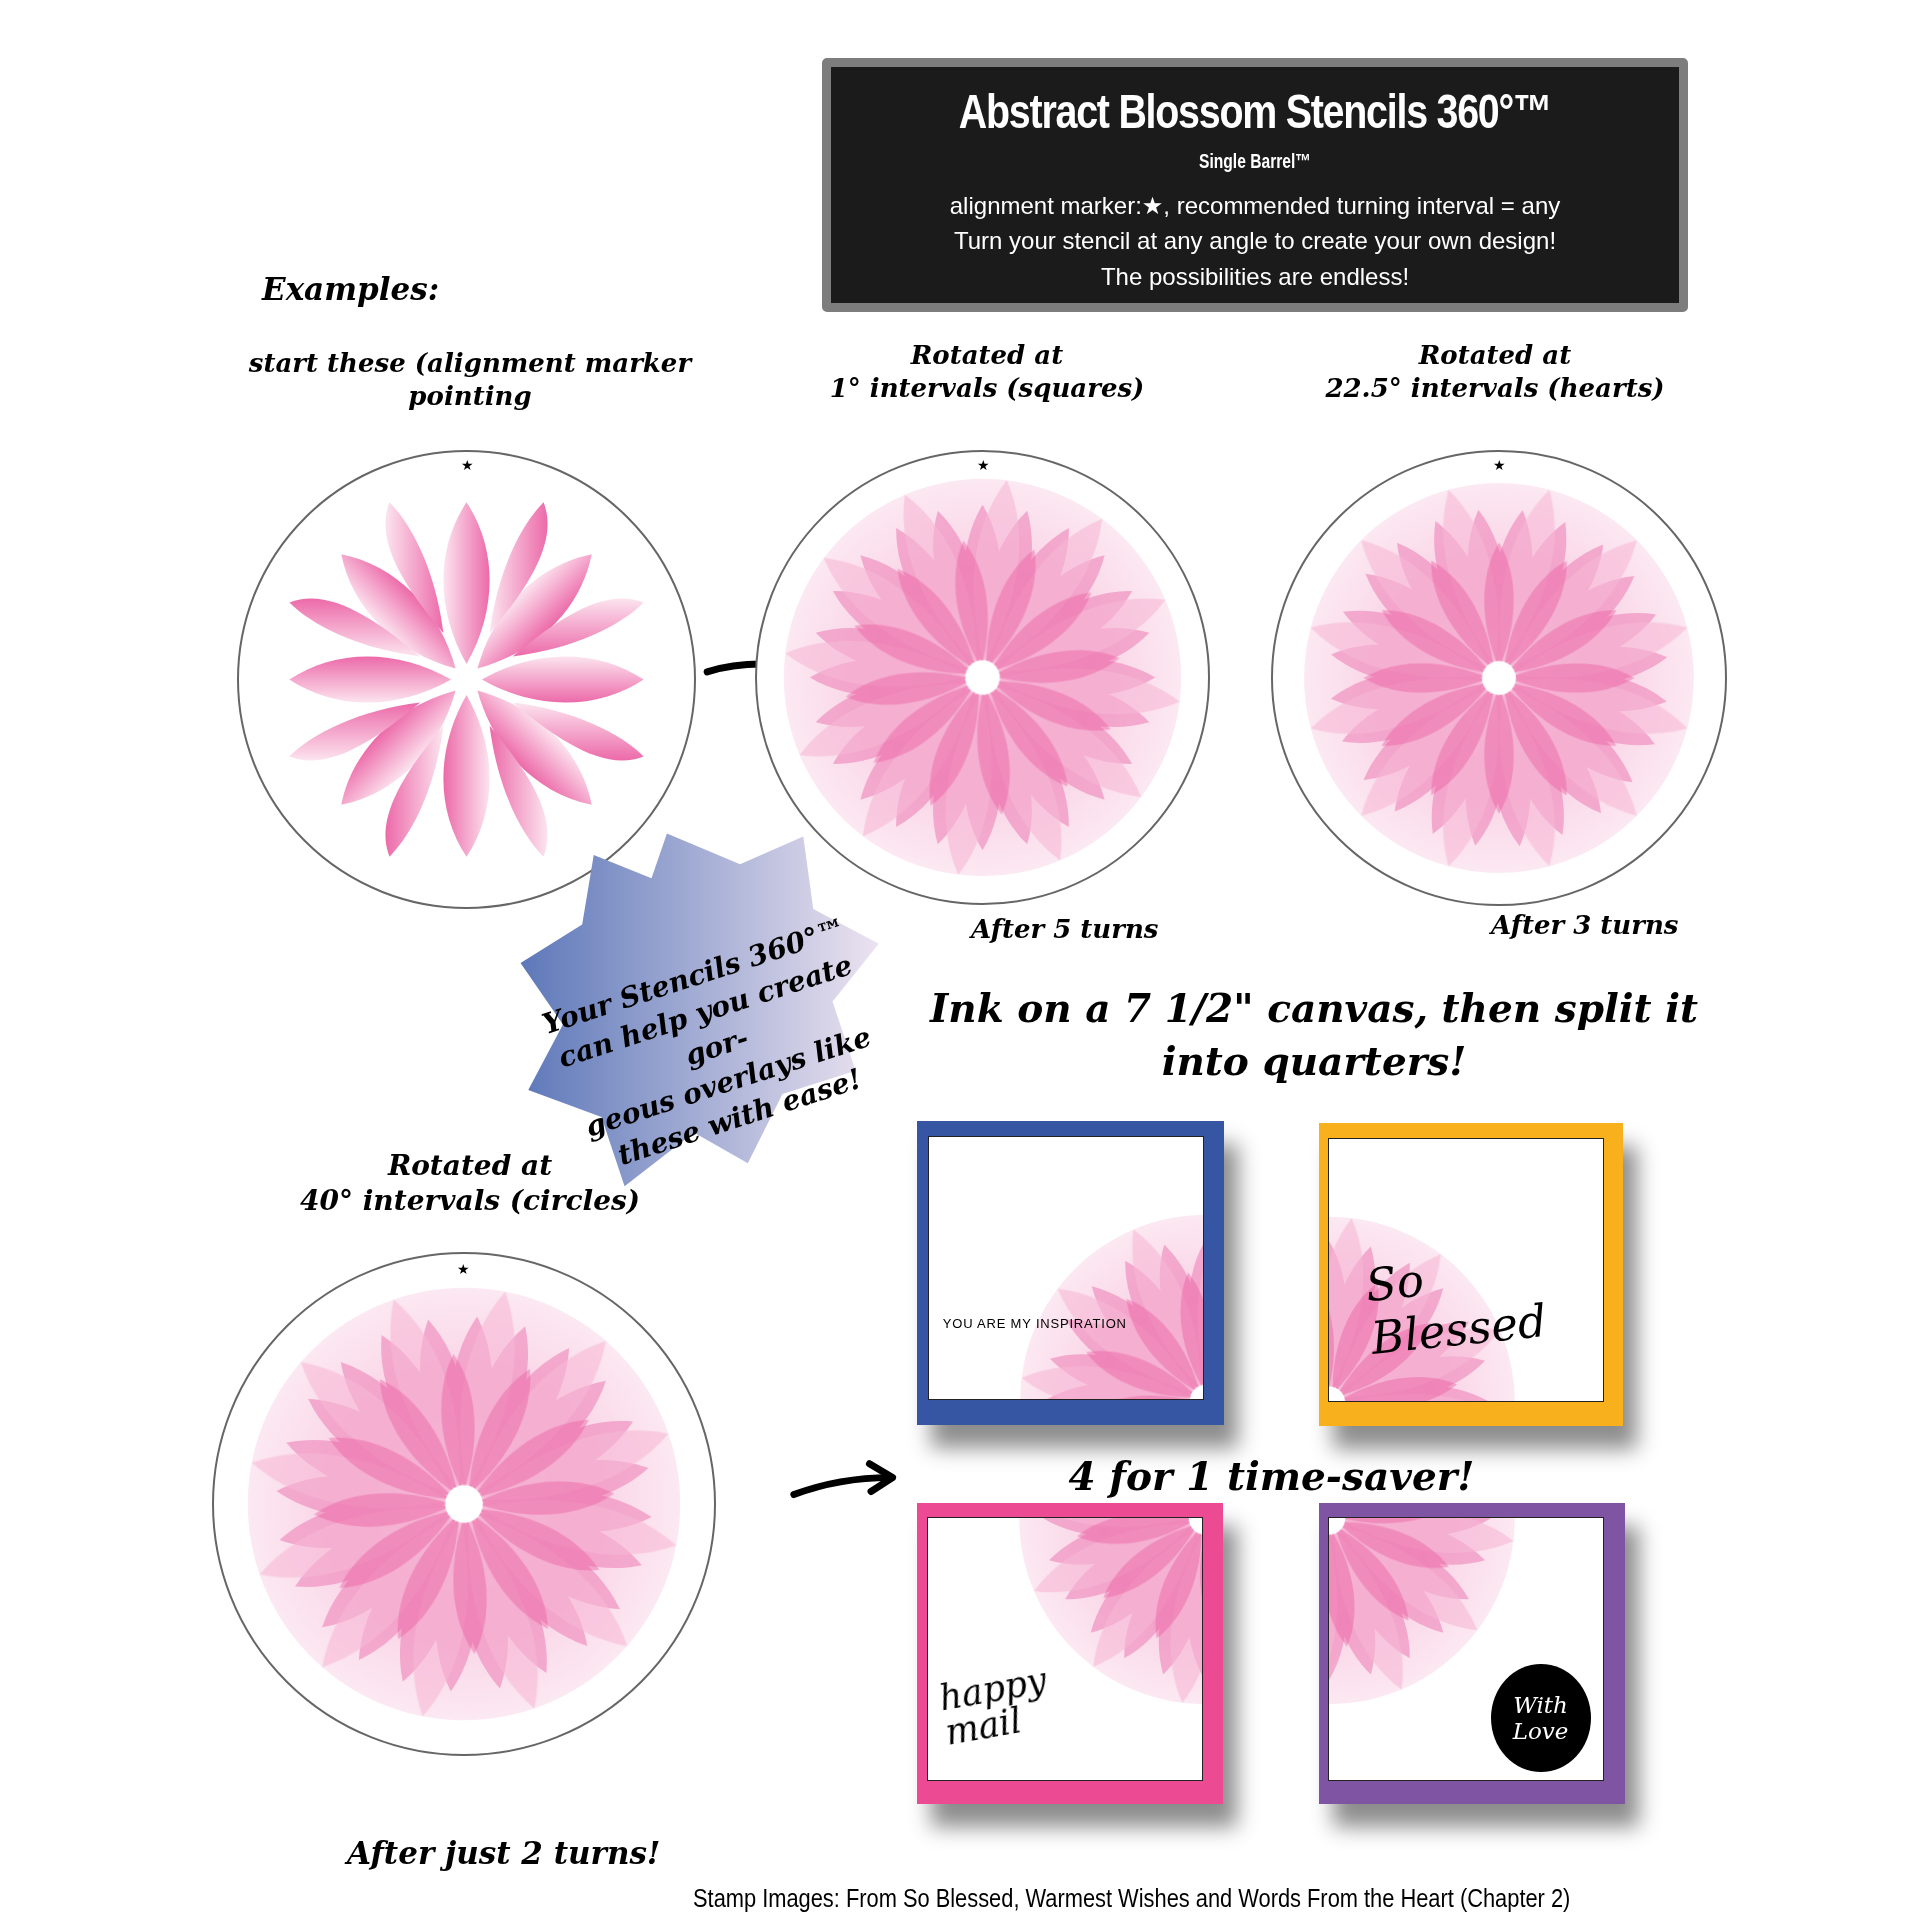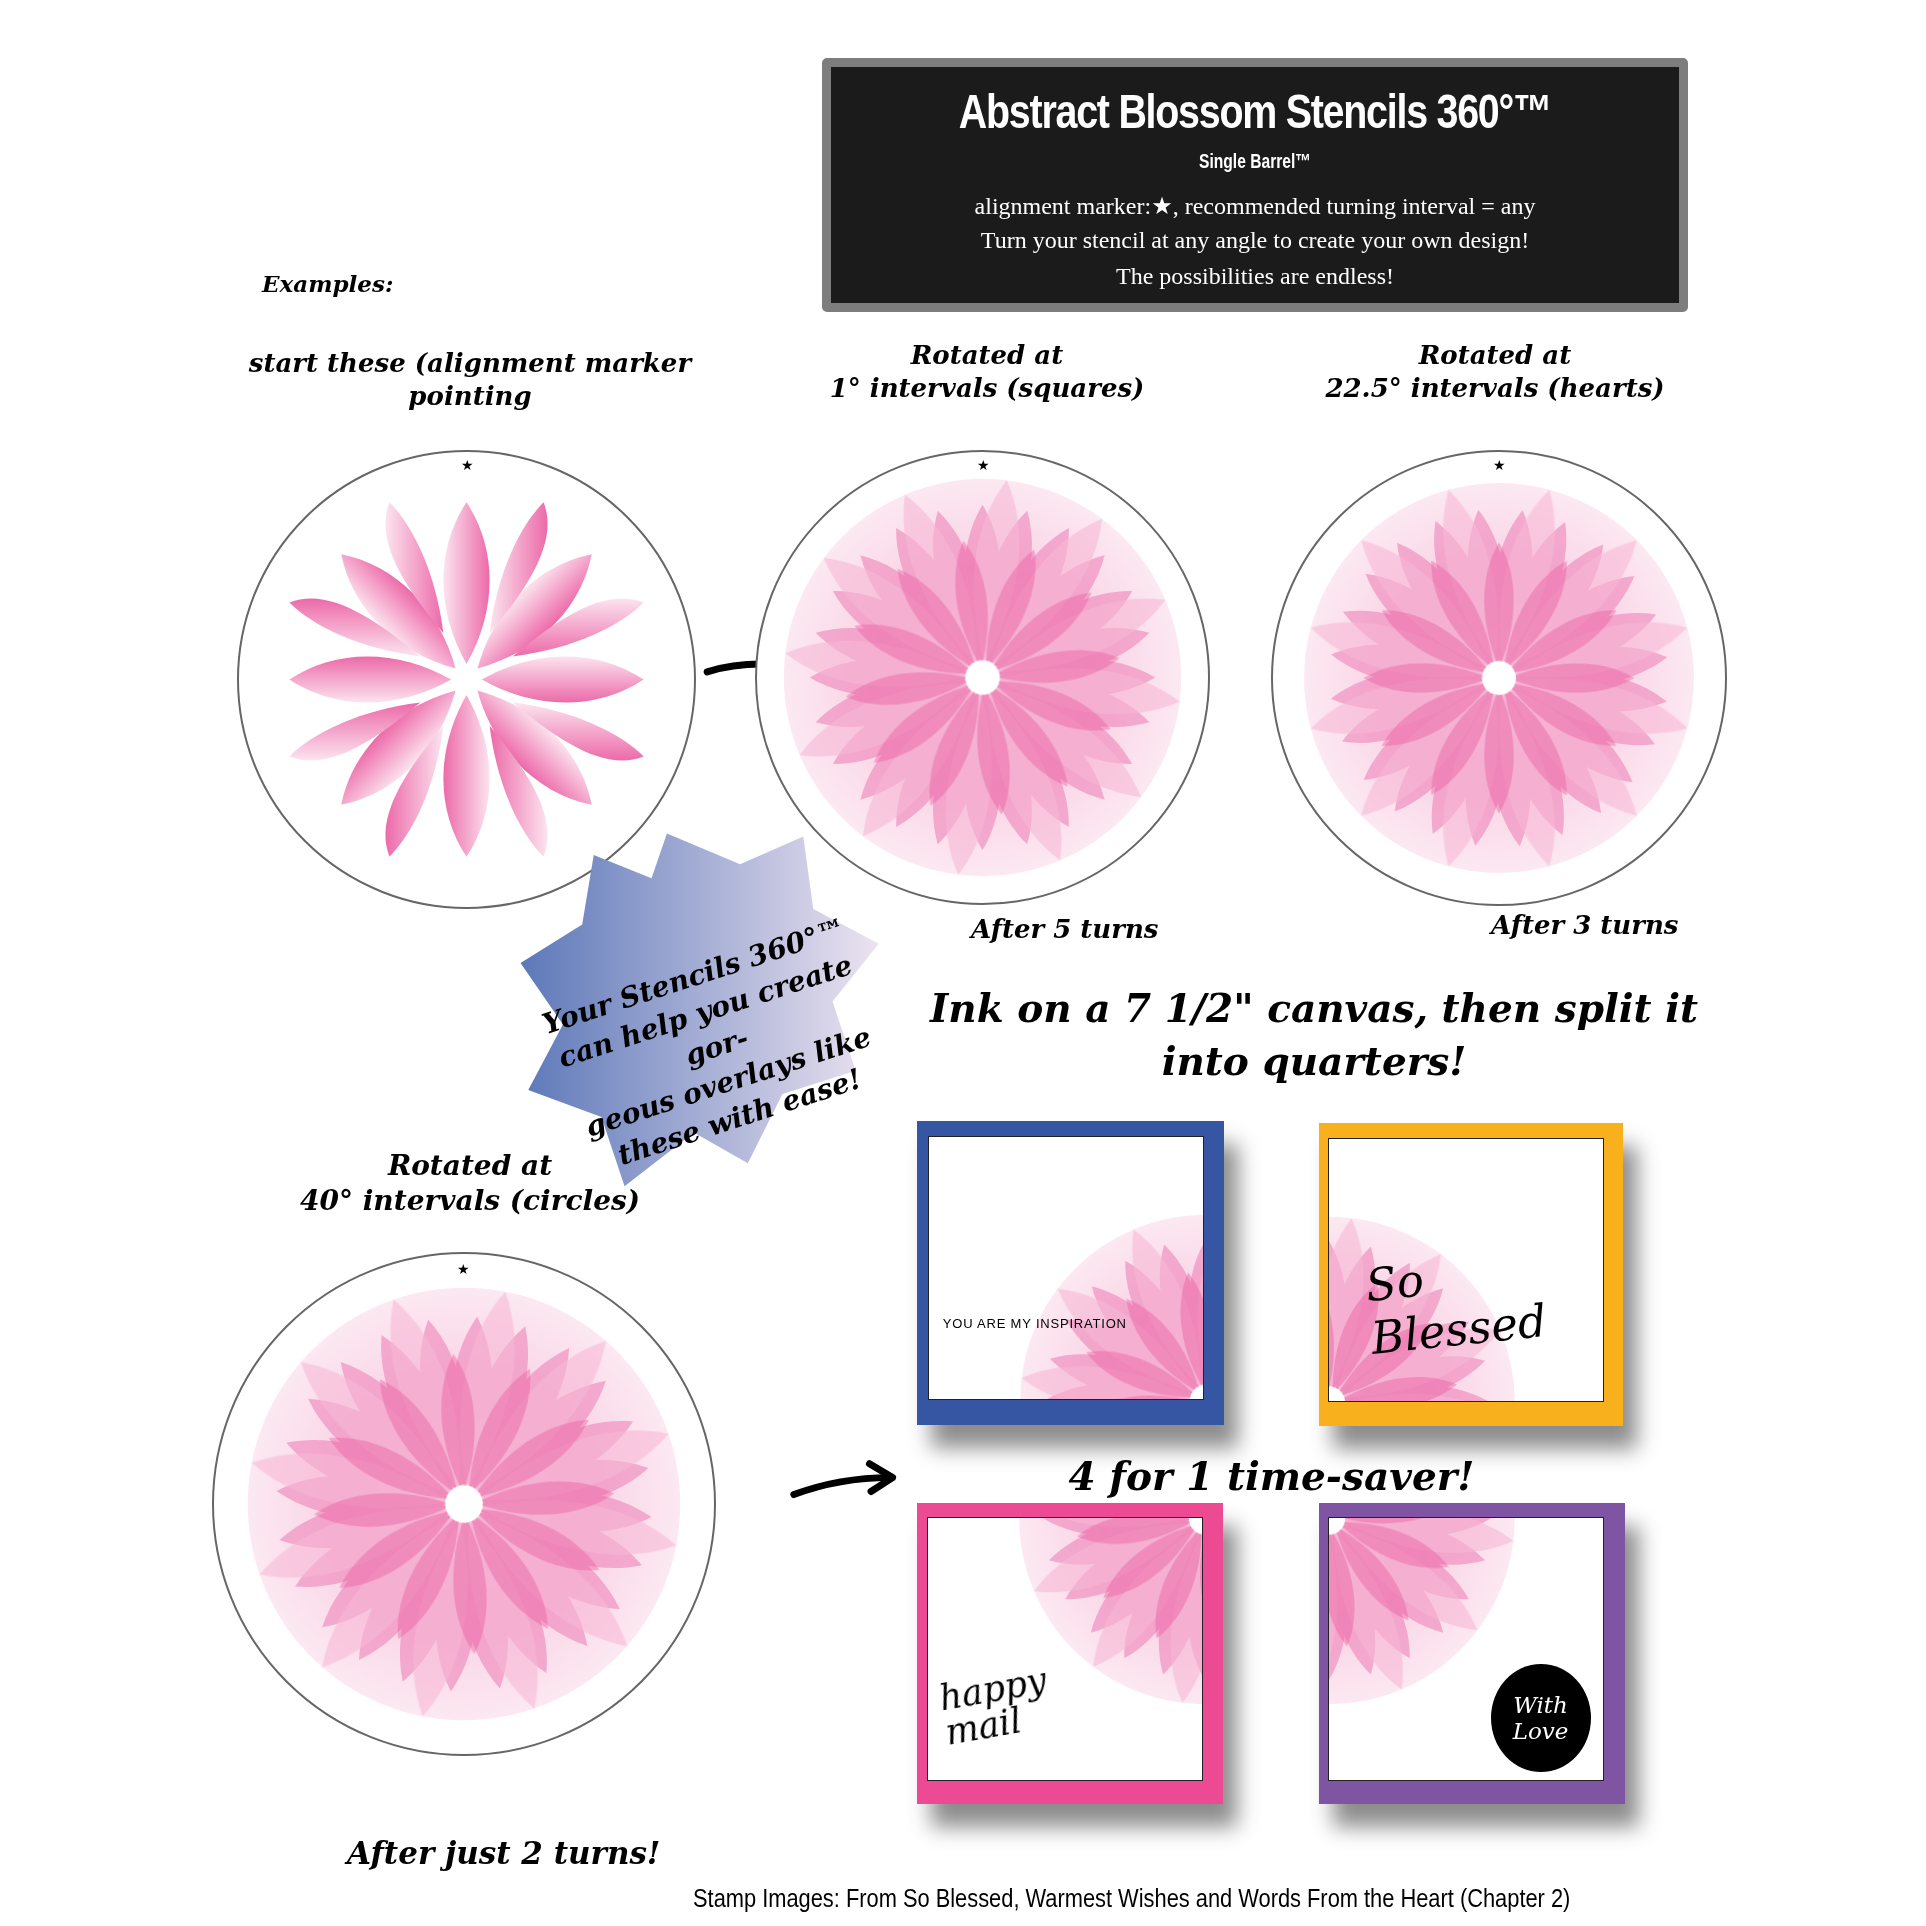--- a/index.html
+++ b/index.html
@@ -10,21 +10,21 @@
   
   .header-panel { left:822px; top:58px; width:866px; height:254px;
     background:#1b1b1b; border:9.2px solid #7d7d7d; border-radius:5px; box-sizing:border-box; }
   .header-title { position:absolute; left:0; right:0; top:17px; text-align:center;
     font-family:"Liberation Sans", sans-serif; font-weight:bold; font-size:48px;
     color:#fff; letter-spacing:-1.5px; transform:scaleX(0.82); transform-origin:center; }
   .header-sub { position:absolute; left:0; right:0; top:83px; text-align:center;
     font-family:"Liberation Sans", sans-serif; font-weight:bold; font-size:20px; color:#fff;
     transform:scaleX(0.78); }
   .header-line { position:absolute; left:0; right:0; text-align:center; color:#fff;
-    font-family:Liberation Serif, serif; font-size:24px; letter-spacing:0px; }
+    font-family:Liberation Sans, sans-serif; font-size:24px; letter-spacing:0px; }
 
   
   .script { font-family:"DejaVu Serif", serif; font-style:italic; font-weight:bold;
     text-align:center; line-height:1.25; }
 
   .stencil-circle { position:absolute; border:2.3px solid #666; border-radius:50%; background:#fff; box-sizing:border-box; }
   .star-mark { position:absolute; font-size:14px; line-height:1; color:#000; }
 
   .card { position:absolute; box-sizing:border-box; box-shadow: 14px 23px 20px rgba(0,0,0,0.45); }
   .card-inner { position:absolute; background:#fff; border:1.5px solid #222; overflow:hidden; box-sizing:border-box; }
@@ -117,21 +117,21 @@
 </svg>
 
 <div class="abs header-panel">
   <div class="header-title">Abstract Blossom Stencils 360°™</div>
   <div class="header-sub">Single Barrel™</div>
   <div class="header-line" style="top:125px">alignment marker:★, recommended turning interval = any</div>
   <div class="header-line" style="top:160px">Turn your stencil at any angle to create your own design!</div>
   <div class="header-line" style="top:196px">The possibilities are endless!</div>
 </div>
 
-<div class="abs script" style="left:262px;top:270px;font-size:23px;text-align:center;font-style:italic;">Examples:</div>
+<div class="abs script" style="left:262px;top:270px;font-size:31px;text-align:center;font-style:italic;">Examples:</div>
 
 <div class="abs script" style="left:208px;top:347px;width:524px;font-size:26px;">
   <div>start these (alignment marker pointing</div>
 </div>
 <div class="abs script" style="left:771px;top:339px;width:432px;font-size:26px;">
   <div>Rotated at</div>
   <div>1° intervals (squares)</div>
 </div>
 <div class="abs script" style="left:1279px;top:339px;width:432px;font-size:26px;">
   <div>Rotated at</div>

